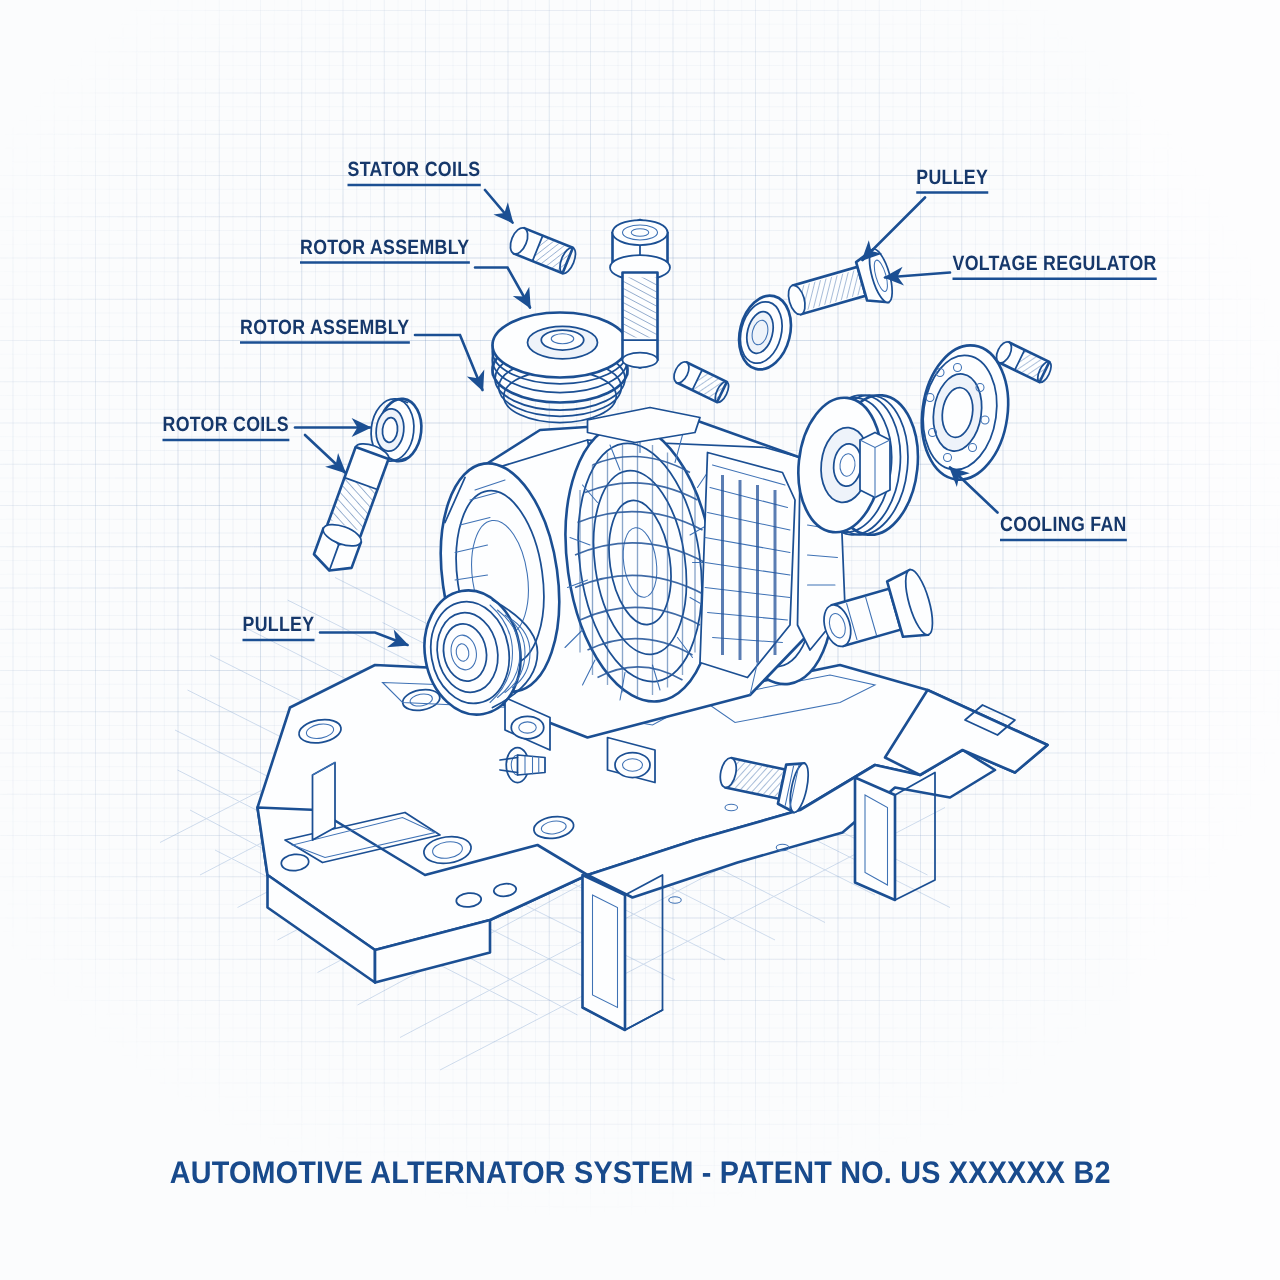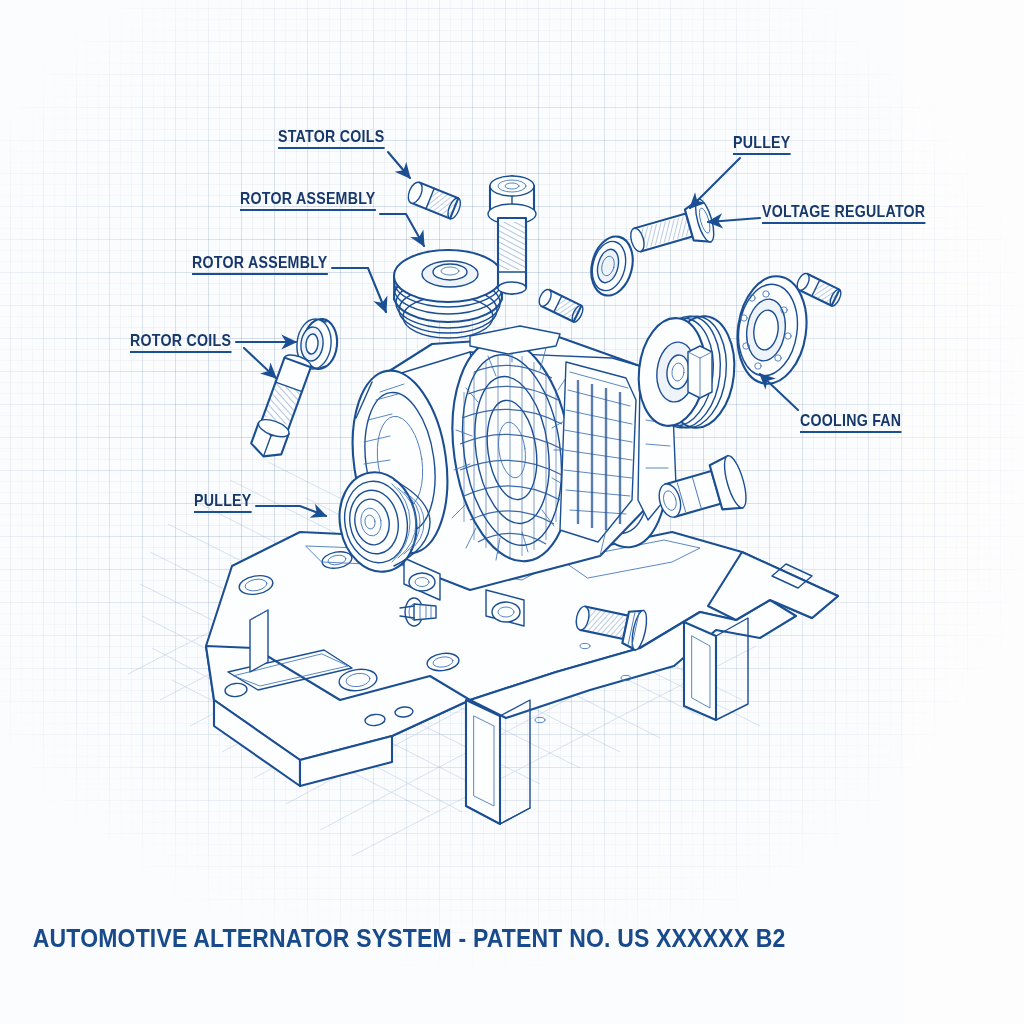--- a/index.html
+++ b/index.html
@@ -43,21 +43,21 @@
     transform:scaleX(.86);
     transform-origin:left center;
     white-space:nowrap;
     border-bottom:2.2px solid #1b4f93;
     padding-bottom:2px;
     line-height:1.05;
   }
 
   
   #caption{
-    position:absolute;left:0;top:924px;width:1024px;
+    position:absolute;left:0;top:924px;width:1024px;text-align:center;
     color:#184a8c;font-weight:bold;font-size:25px;letter-spacing:.2px;
     font-family:"Liberation Sans","DejaVu Sans",sans-serif;
   }
   #caption span{display:inline-block;transform:scaleX(.92);}
 </style>
 </head>
 <body>
 
 <div id="sheet">
 

